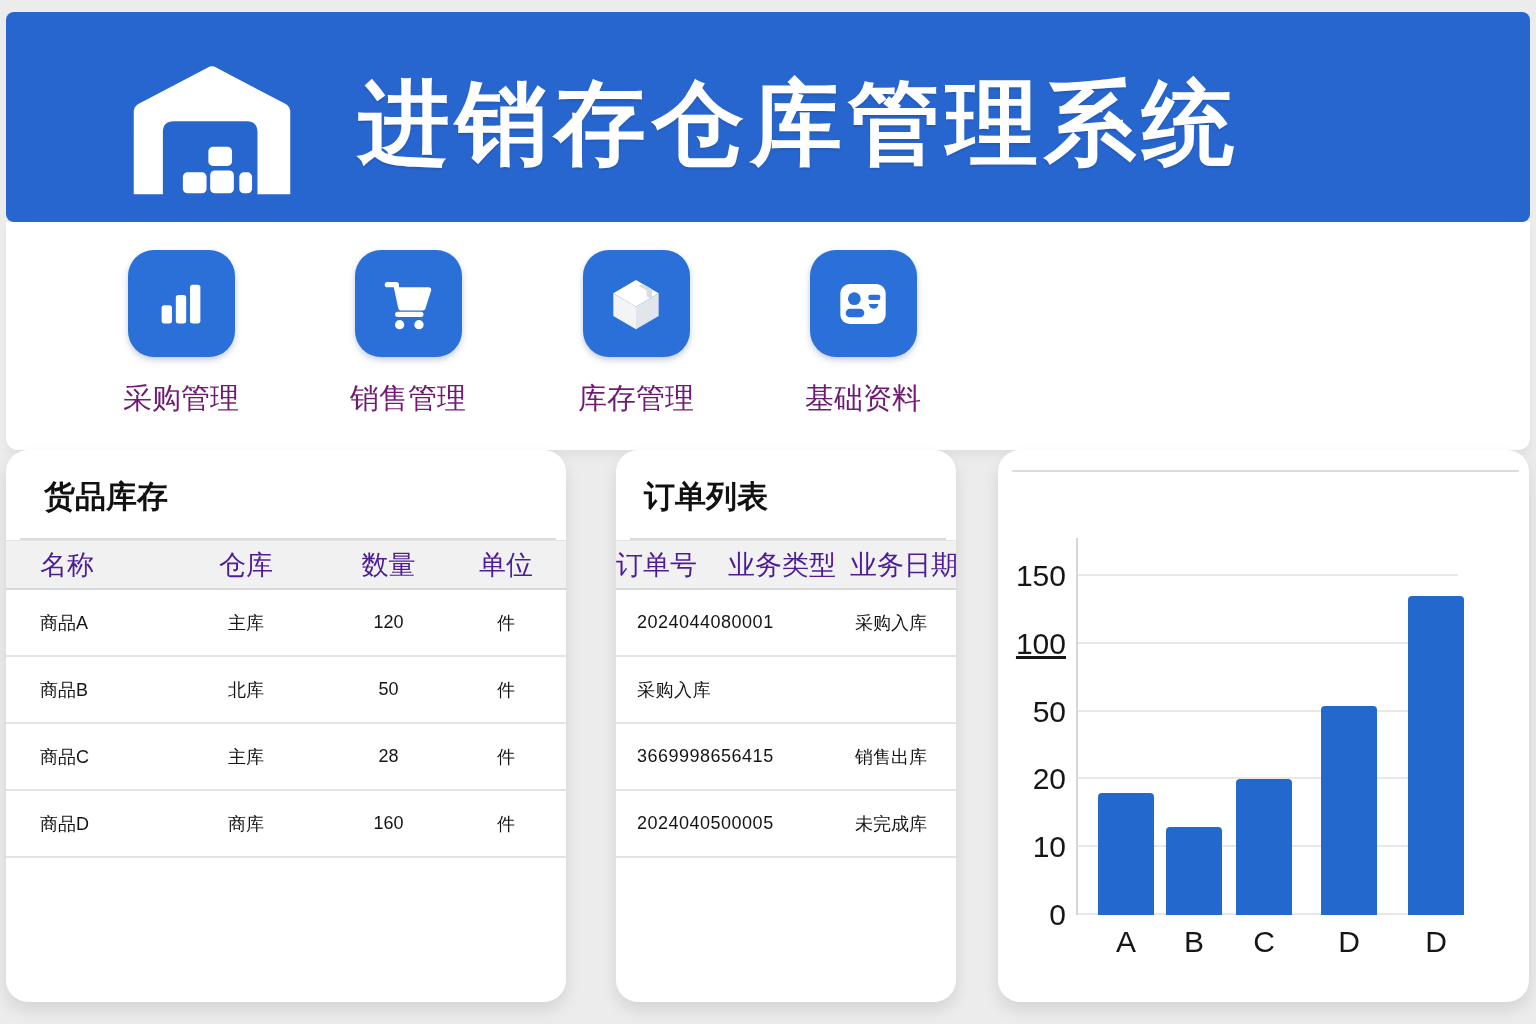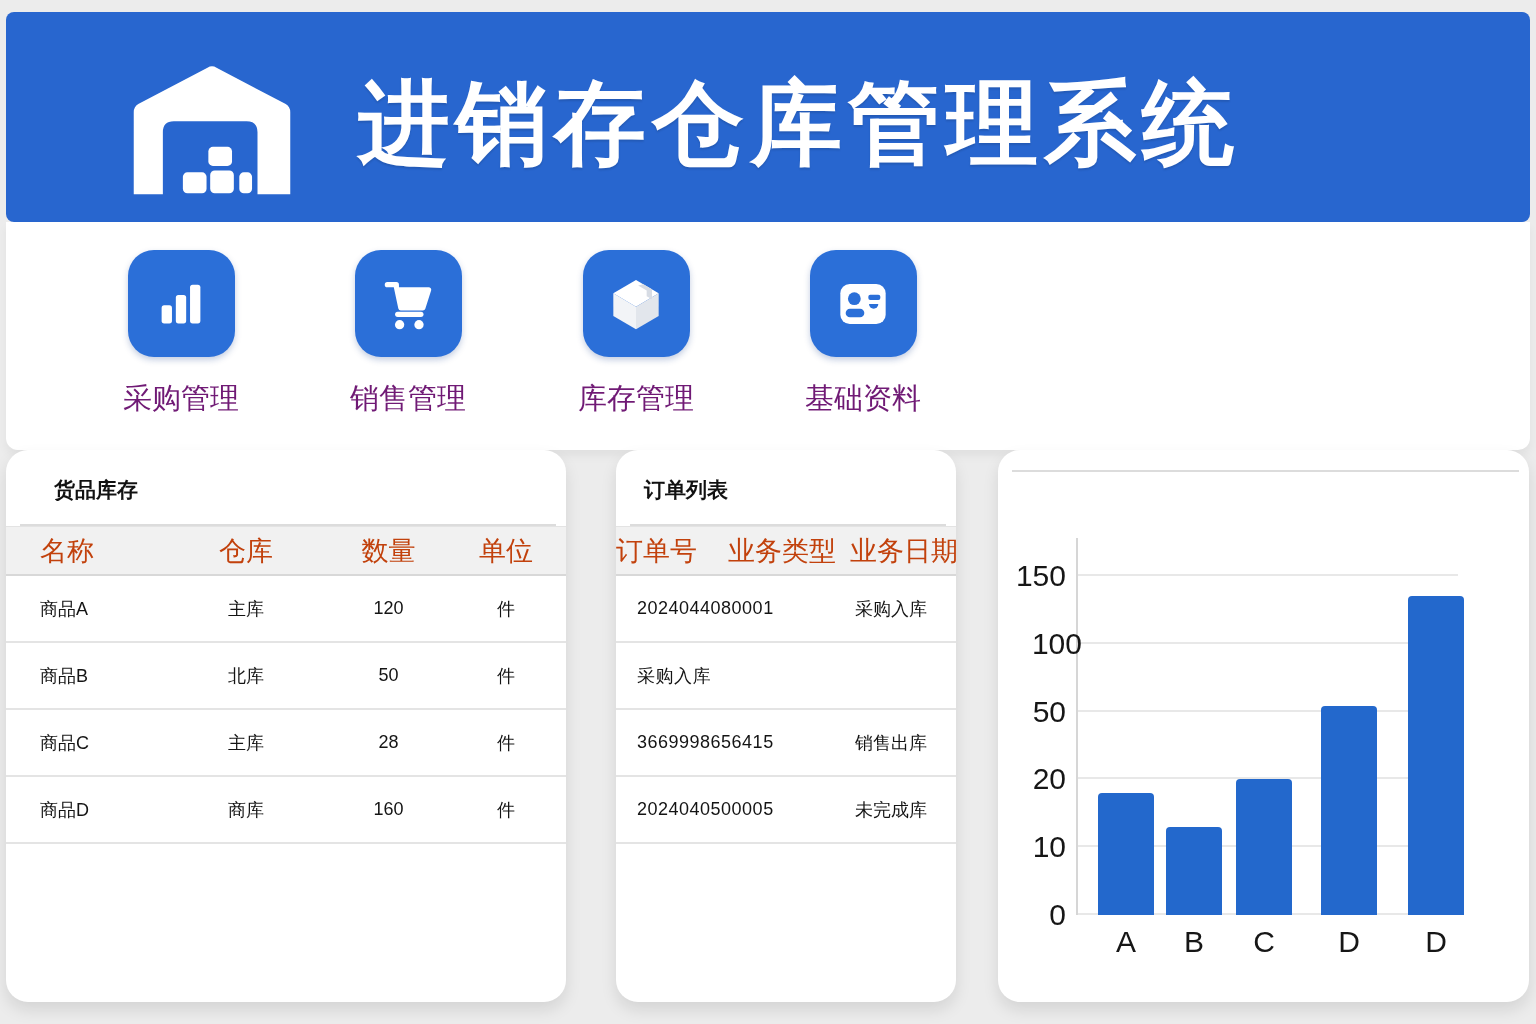--- a/index.html
+++ b/index.html
@@ -34,26 +34,26 @@
     background:#2b6fd8; display:flex; align-items:center; justify-content:center;
     box-shadow:0 3px 6px rgba(20,60,140,0.25);
   }
   .nav-item .nav-label { margin-top:22px; font-size:29px; font-weight:500; color:#701a75; }
   
   .panel {
     position:absolute; top:450px; height:552px; background:#ffffff;
     border-radius:22px; box-shadow:0 8px 16px rgba(0,0,0,0.10);
     overflow:hidden;
   }
-  .panel-title { font-size:21px; font-weight:700; color:#111; padding:26px 0 0 48px;font-family:Liberation Serif, serif; }
+  .panel-title { font-size:31px; font-weight:700; color:#111; padding:26px 0 0 38px;font-family:Liberation Serif, serif; }
   .title-rule { height:2px; background:#dcdcdc; margin:20px 10px 0 14px; }
   .thead {
     background:#f1f1f1; border-top:1px solid #e3e3e3; border-bottom:2px solid #d8d8d8;
     height:50px; display:grid; align-items:center;
-    font-size:27px; font-weight:500; color:#c2410c;
+    font-size:27px; font-weight:500; color:#4c1d95;
   }
   .trow { height:67px; display:grid; align-items:center; font-size:18px; color:#141414; border-bottom:2px solid #e4e4e4; }
   
   #inventory-panel { left:6px; width:560px; }
   .inv-grid { grid-template-columns:145px 150px 135px 100px; padding-left:20px; }
   .inv-grid > :nth-child(1){ text-align:left; padding-left:14px; }
   .inv-grid > :nth-child(2), .inv-grid > :nth-child(3), .inv-grid > :nth-child(4){ text-align:center; }
   
   #orders-panel { left:616px; width:340px; }
   .ord-head { grid-template-columns:112px 122px 1fr; white-space:nowrap; overflow:hidden; }
@@ -214,21 +214,21 @@
         <div class="chart-bar" style="left: 88px; height: 88px; background: rgb(35, 104, 204);"></div>
         <div class="chart-bar" style="left: 158px; height: 136px; background: rgb(35, 104, 204);"></div>
         <div class="chart-bar" style="left: 243px; height: 209px; background: rgb(35, 104, 204);"></div>
         <div class="chart-bar" style="left: 330px; height: 319px; background: rgb(35, 104, 204);"></div>
       </div>
     <div id="ylabels">
         <div class="y-label" style="left: 0px; top: 445px;">0</div>
         <div class="y-label" style="left: 0px; top: 377.2px;">10</div>
         <div class="y-label" style="left: 0px; top: 309.4px;">20</div>
         <div class="y-label" style="left: 0px; top: 241.6px;">50</div>
-        <div class="y-label" style="left: 16px; top: 173.8px;">100</div>
+        <div class="y-label" style="left: 0px; top: 173.8px; text-decoration: underline;">100</div>
         <div class="y-label" style="left: 0px; top: 106px;">150</div>
       </div>
     <div id="xlabels">
         <div class="x-label" style="left: 98px;">A</div>
         <div class="x-label" style="left: 166px;">B</div>
         <div class="x-label" style="left: 236px;">C</div>
         <div class="x-label" style="left: 321px;">D</div>
         <div class="x-label" style="left: 408px;">D</div>
       </div>
   </div>

